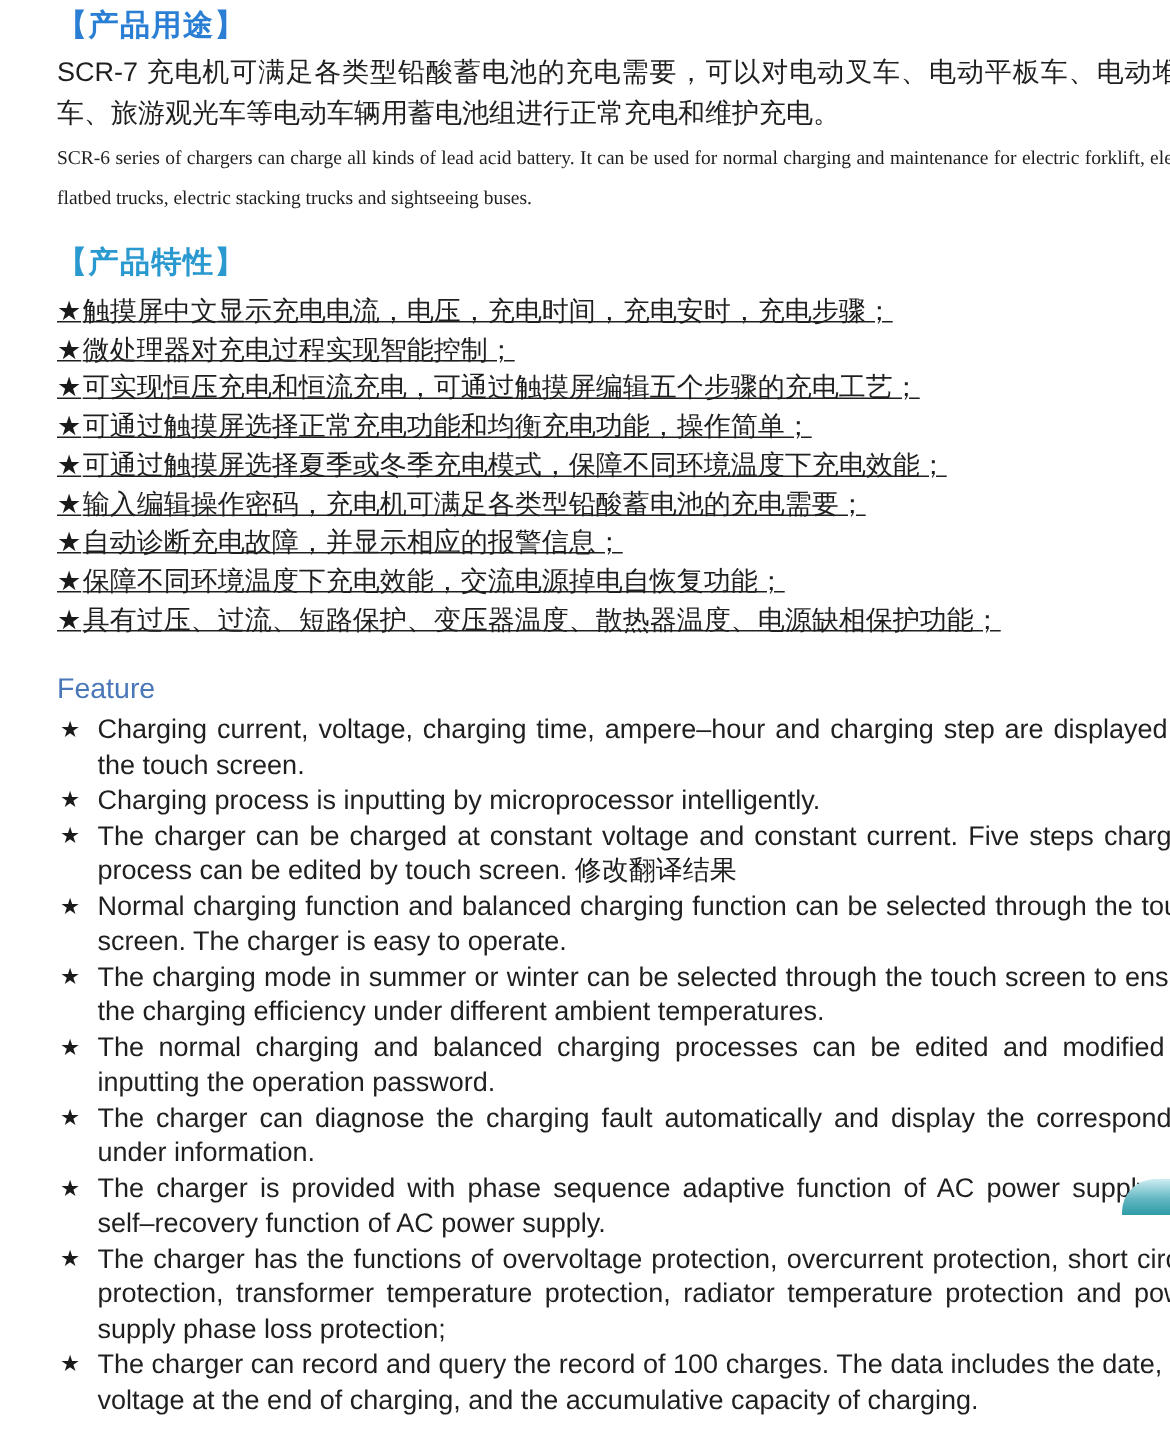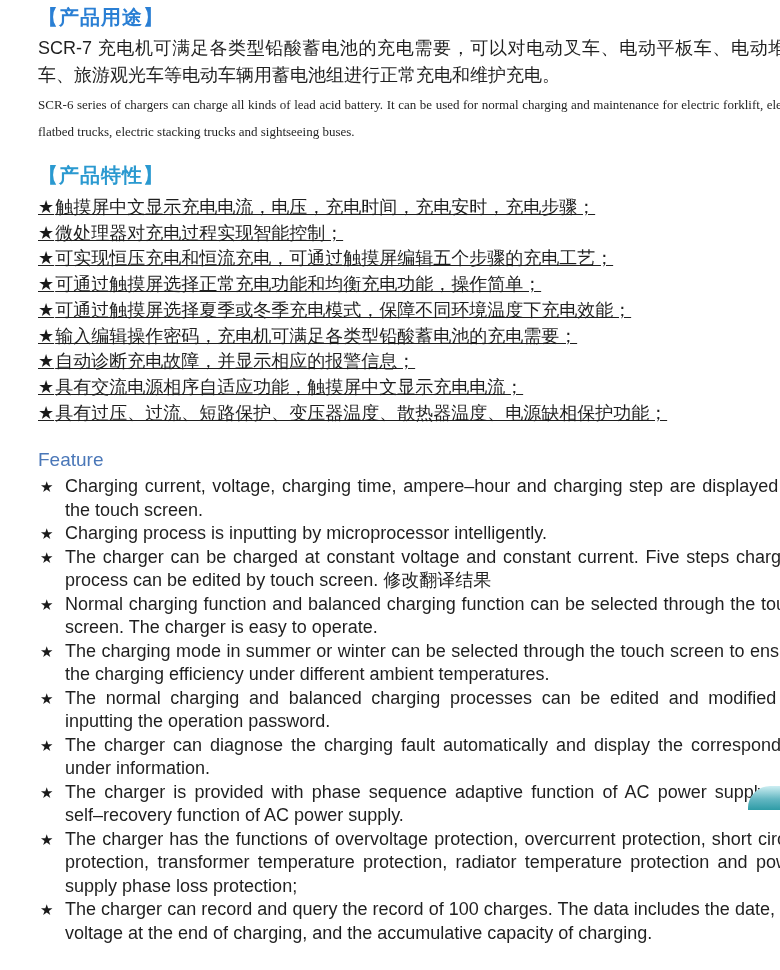--- a/index.html
+++ b/index.html
@@ -96,21 +96,21 @@
   <h2 class="bracket-header header-features">【产品特性】</h2>
 
   <div class="cn-list">
     <div class="li"><span class="star">★</span><span class="txt">触摸屏中文显示充电电流，电压，充电时间，充电安时，充电步骤；</span></div>
     <div class="li"><span class="star">★</span><span class="txt">微处理器对充电过程实现智能控制；</span></div>
     <div class="li"><span class="star">★</span><span class="txt">可实现恒压充电和恒流充电，可通过触摸屏编辑五个步骤的充电工艺；</span></div>
     <div class="li"><span class="star">★</span><span class="txt">可通过触摸屏选择正常充电功能和均衡充电功能，操作简单；</span></div>
     <div class="li"><span class="star">★</span><span class="txt">可通过触摸屏选择夏季或冬季充电模式，保障不同环境温度下充电效能；</span></div>
     <div class="li"><span class="star">★</span><span class="txt">输入编辑操作密码，充电机可满足各类型铅酸蓄电池的充电需要；</span></div>
     <div class="li"><span class="star">★</span><span class="txt">自动诊断充电故障，并显示相应的报警信息；</span></div>
-    <div class="li"><span class="star">★</span><span class="txt">具有交流电源相序自适应功能，触摸屏中文显示充电电流；</span></div>
+    <div class="li"><span class="star">★</span><span class="txt">保障不同环境温度下充电效能，交流电源掉电自恢复功能；</span></div>
     <div class="li"><span class="star">★</span><span class="txt">具有过压、过流、短路保护、变压器温度、散热器温度、电源缺相保护功能；</span></div>
   </div>
 
   <h3 class="feature-header">Feature</h3>
 
   <div class="en-list">
     <div class="li">
         <span class="star">★</span>
         <span class="txt">Charging current, voltage, charging time, ampere–hour and charging step are displayed on the touch screen.</span>
       </div>

